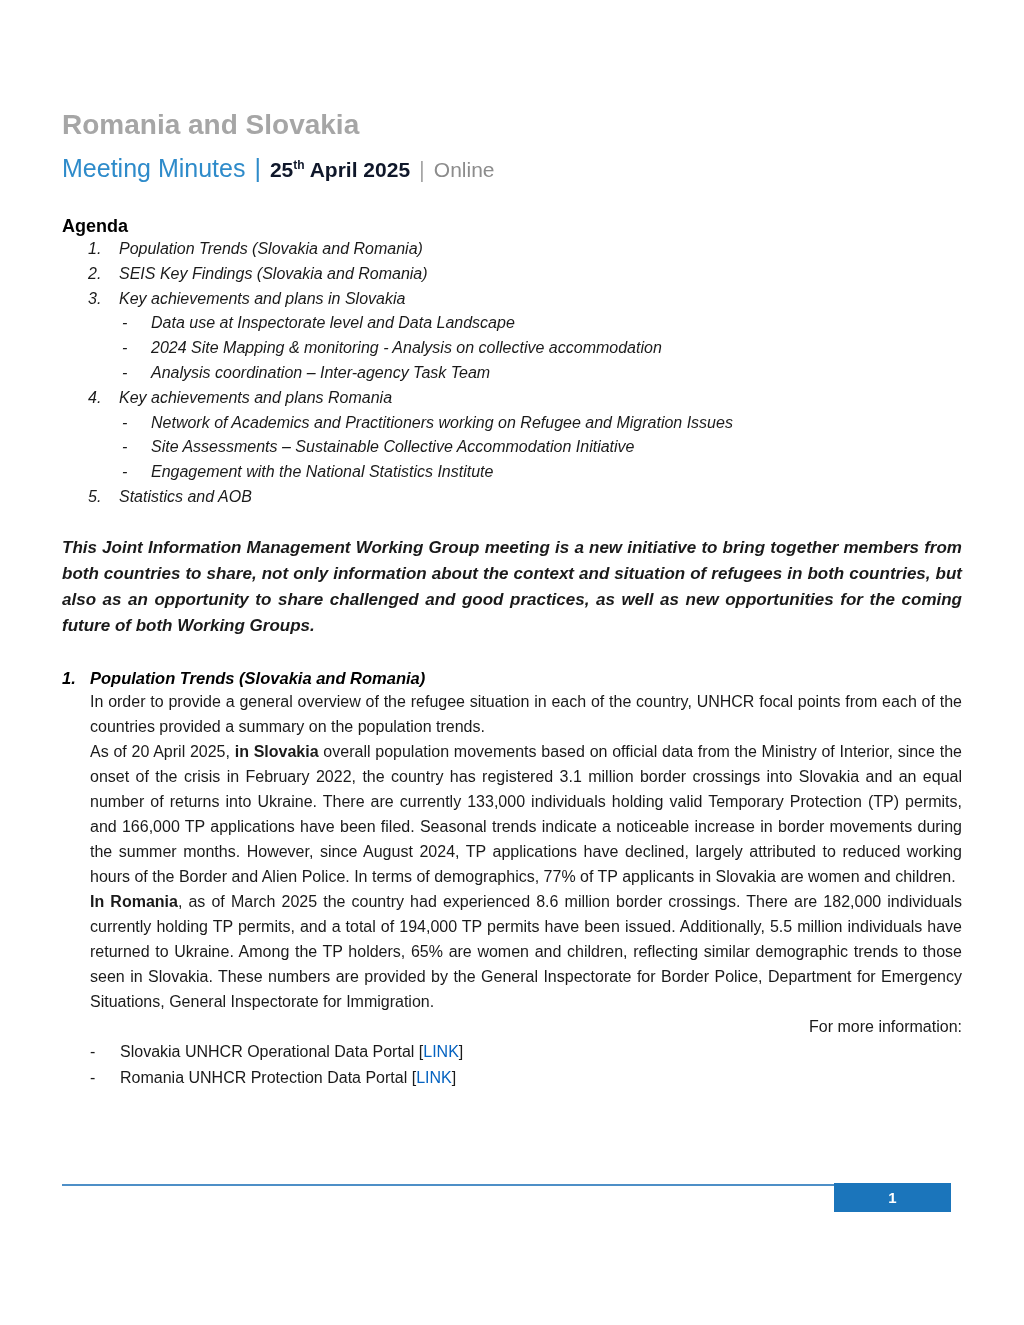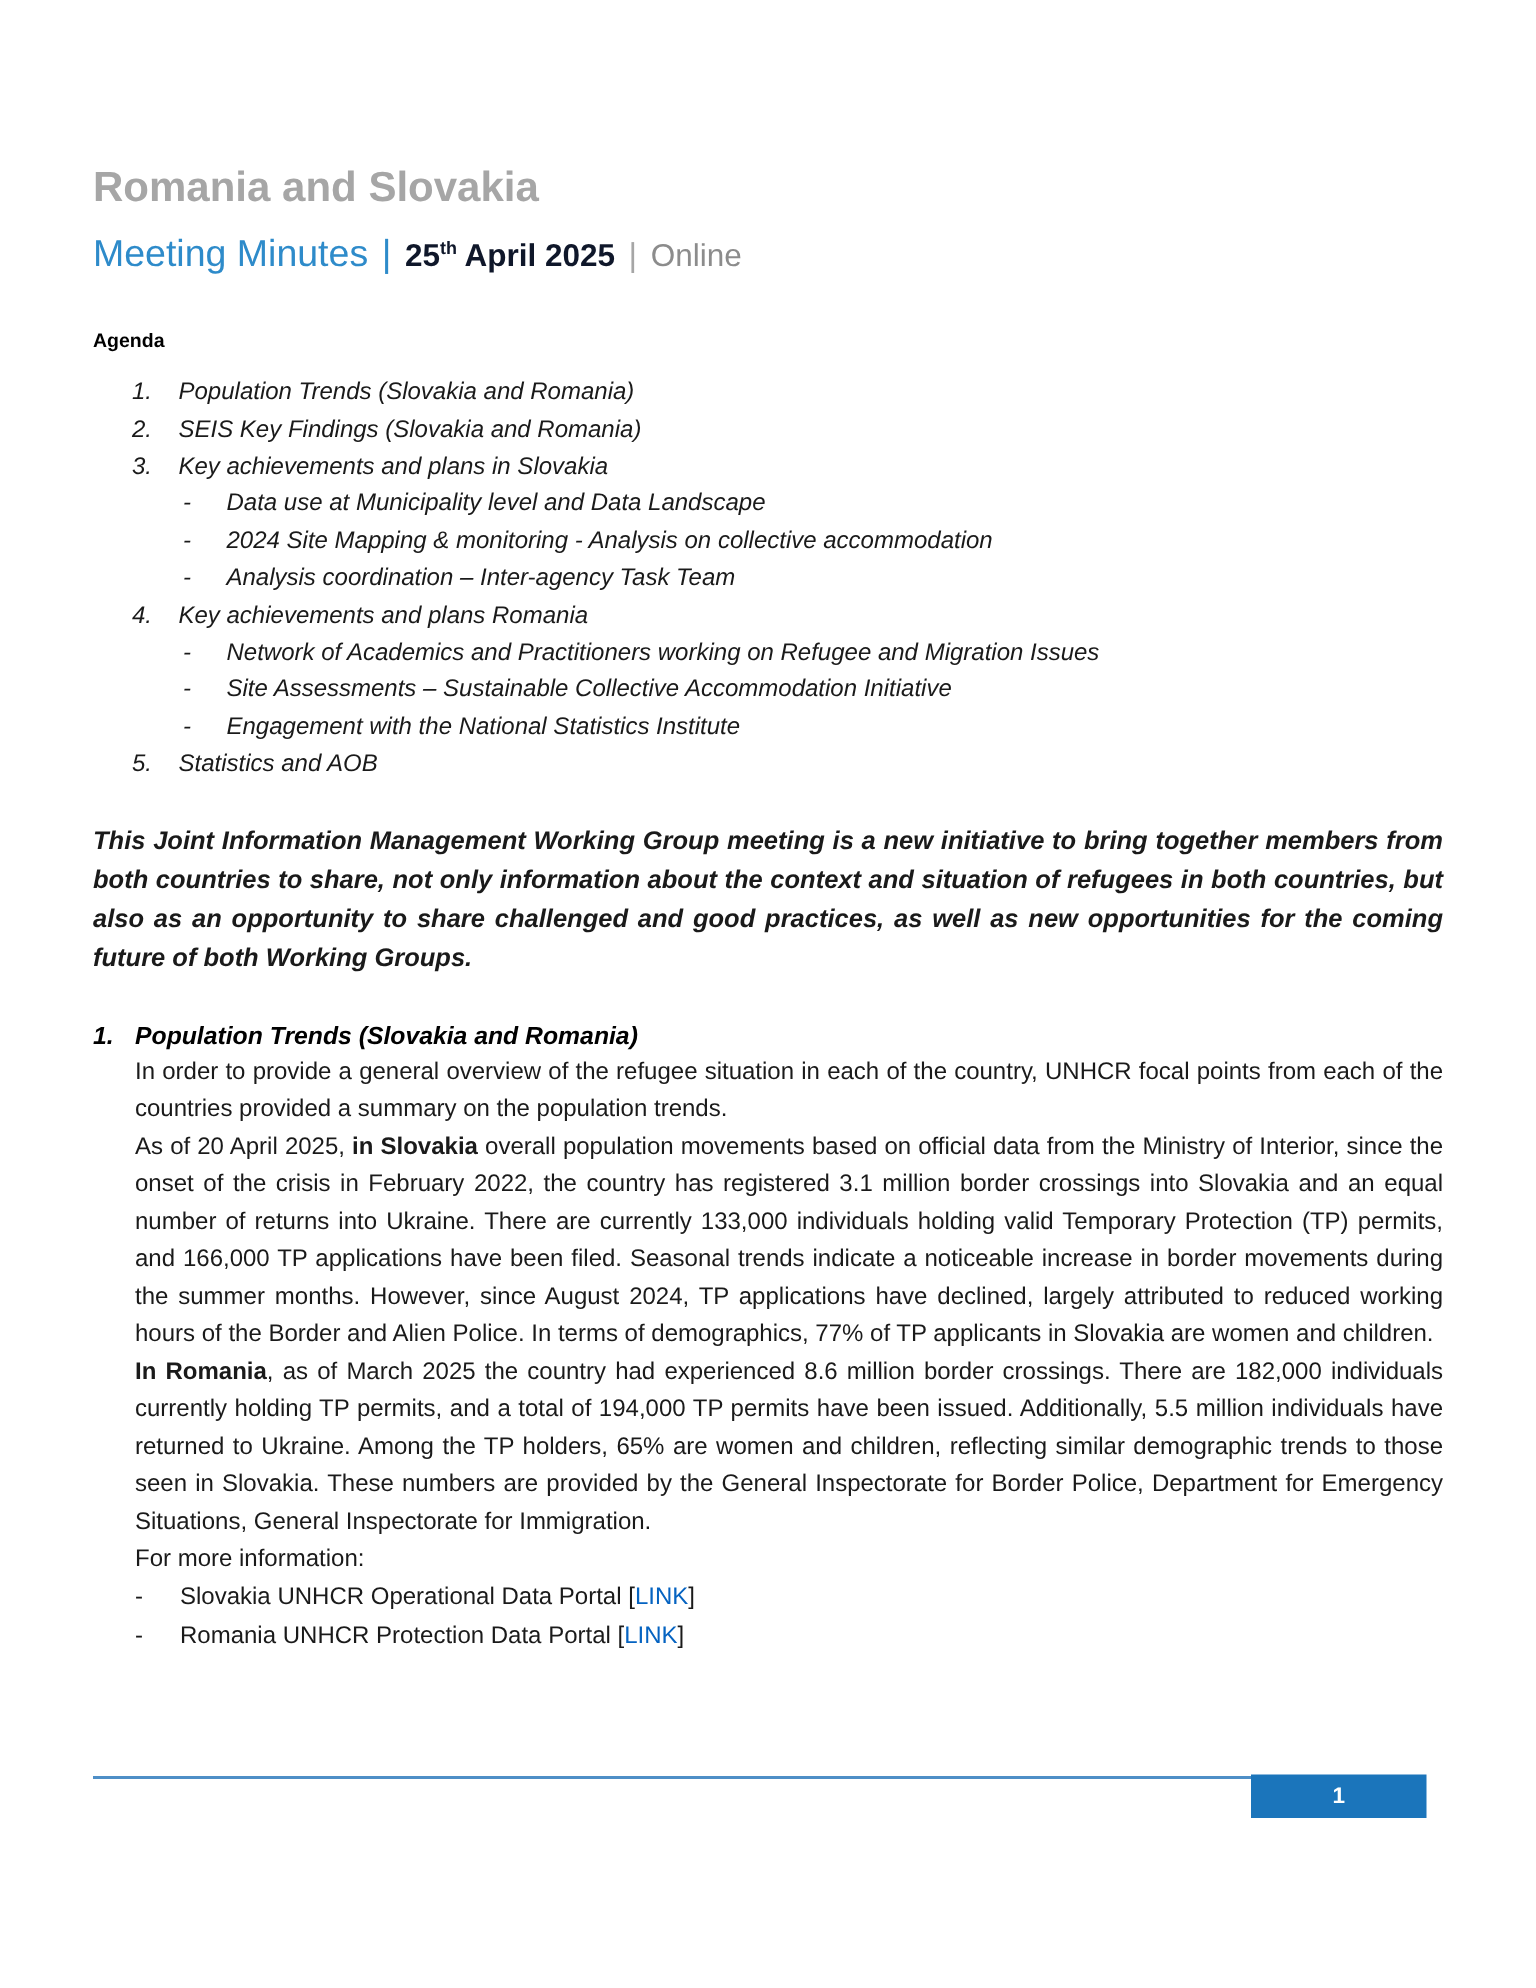--- a/index.html
+++ b/index.html
@@ -26,42 +26,42 @@
   .meta-line { margin-top:8px; font-size:25px; line-height:30px; white-space:nowrap; }
   .mm { color:#2E8BCA; }
   .sep-blue { color:#2E8BCA; margin:0 9px; font-weight:normal; }
   .date { color:#0f172a; font-weight:bold; font-size:21px; }
   .date sup { font-size:12px; }
   .sep-gray { color:#A6A6A6; margin:0 9px; font-size:22px; }
   .online { color:#8c8c8c; font-size:21px; }
 
   
   .agenda { margin-top:30px; }
-  .agenda-heading { font-weight:bold; font-size:13px; color:#000; line-height:22px; margin-bottom:12px; }
+  .agenda-heading { font-weight:bold; font-size:18px; color:#000; line-height:22px; margin-bottom:0; }
   .a-item, .a-sub { font-style:italic; font-size:16px; line-height:24.8px; display:flex; color:#1a1a1a; }
   .a-item .num { margin-left:26px; width:31px; flex:none; }
   .a-sub .dash { margin-left:60px; width:29px; flex:none; }
 
   
   .intro {
     margin-top:25px;
     font-weight:bold; font-style:italic;
     font-size:17px; line-height:26px;
     text-align:justify;
   }
 
   
   .sec-heading {
     margin-top:28px; display:flex;
     font-weight:bold; font-style:italic; font-size:16.5px; line-height:22px; color:#000;
   }
   .sec-heading .num { width:28px; flex:none; }
   .sec-body { margin-left:28px; font-size:16px; line-height:25px; text-align:justify; }
   .sec-body p { margin:0; }
-  .more-info { margin-top:25px; text-align:left; }
+  .more-info { margin-top:25px; text-align:right; }
   .link-item { display:flex; line-height:26px; text-align:left; }
   .link-item .dash { width:30px; flex:none; }
   .link { color:#0563C1; cursor:pointer; }
   .bracket { color:#1a1a1a; }
 
   
   .footer-line { position:absolute; left:62px; top:1184px; width:772px; height:2px; background:#4E8FC7; }
   .footer-box {
     position:absolute; left:834px; top:1183px; width:117px; height:29px;
     background:#1B75BB; color:#ffffff;
@@ -92,21 +92,21 @@
       <div class="a-item">
         <span class="num">2.</span>
         <span>SEIS Key Findings (Slovakia and Romania)</span>
       </div>
       <div class="a-item">
         <span class="num">3.</span>
         <span>Key achievements and plans in Slovakia</span>
       </div>
       <div class="a-sub">
         <span class="dash">-</span>
-        <span>Data use at Municipality level and Data Landscape</span>
+        <span>Data use at Inspectorate level and Data Landscape</span>
       </div>
       <div class="a-sub">
         <span class="dash">-</span>
         <span>2024 Site Mapping &amp; monitoring - Analysis on collective accommodation</span>
       </div>
       <div class="a-sub">
         <span class="dash">-</span>
         <span>Analysis coordination – Inter-agency Task Team</span>
       </div>
       <div class="a-item">

